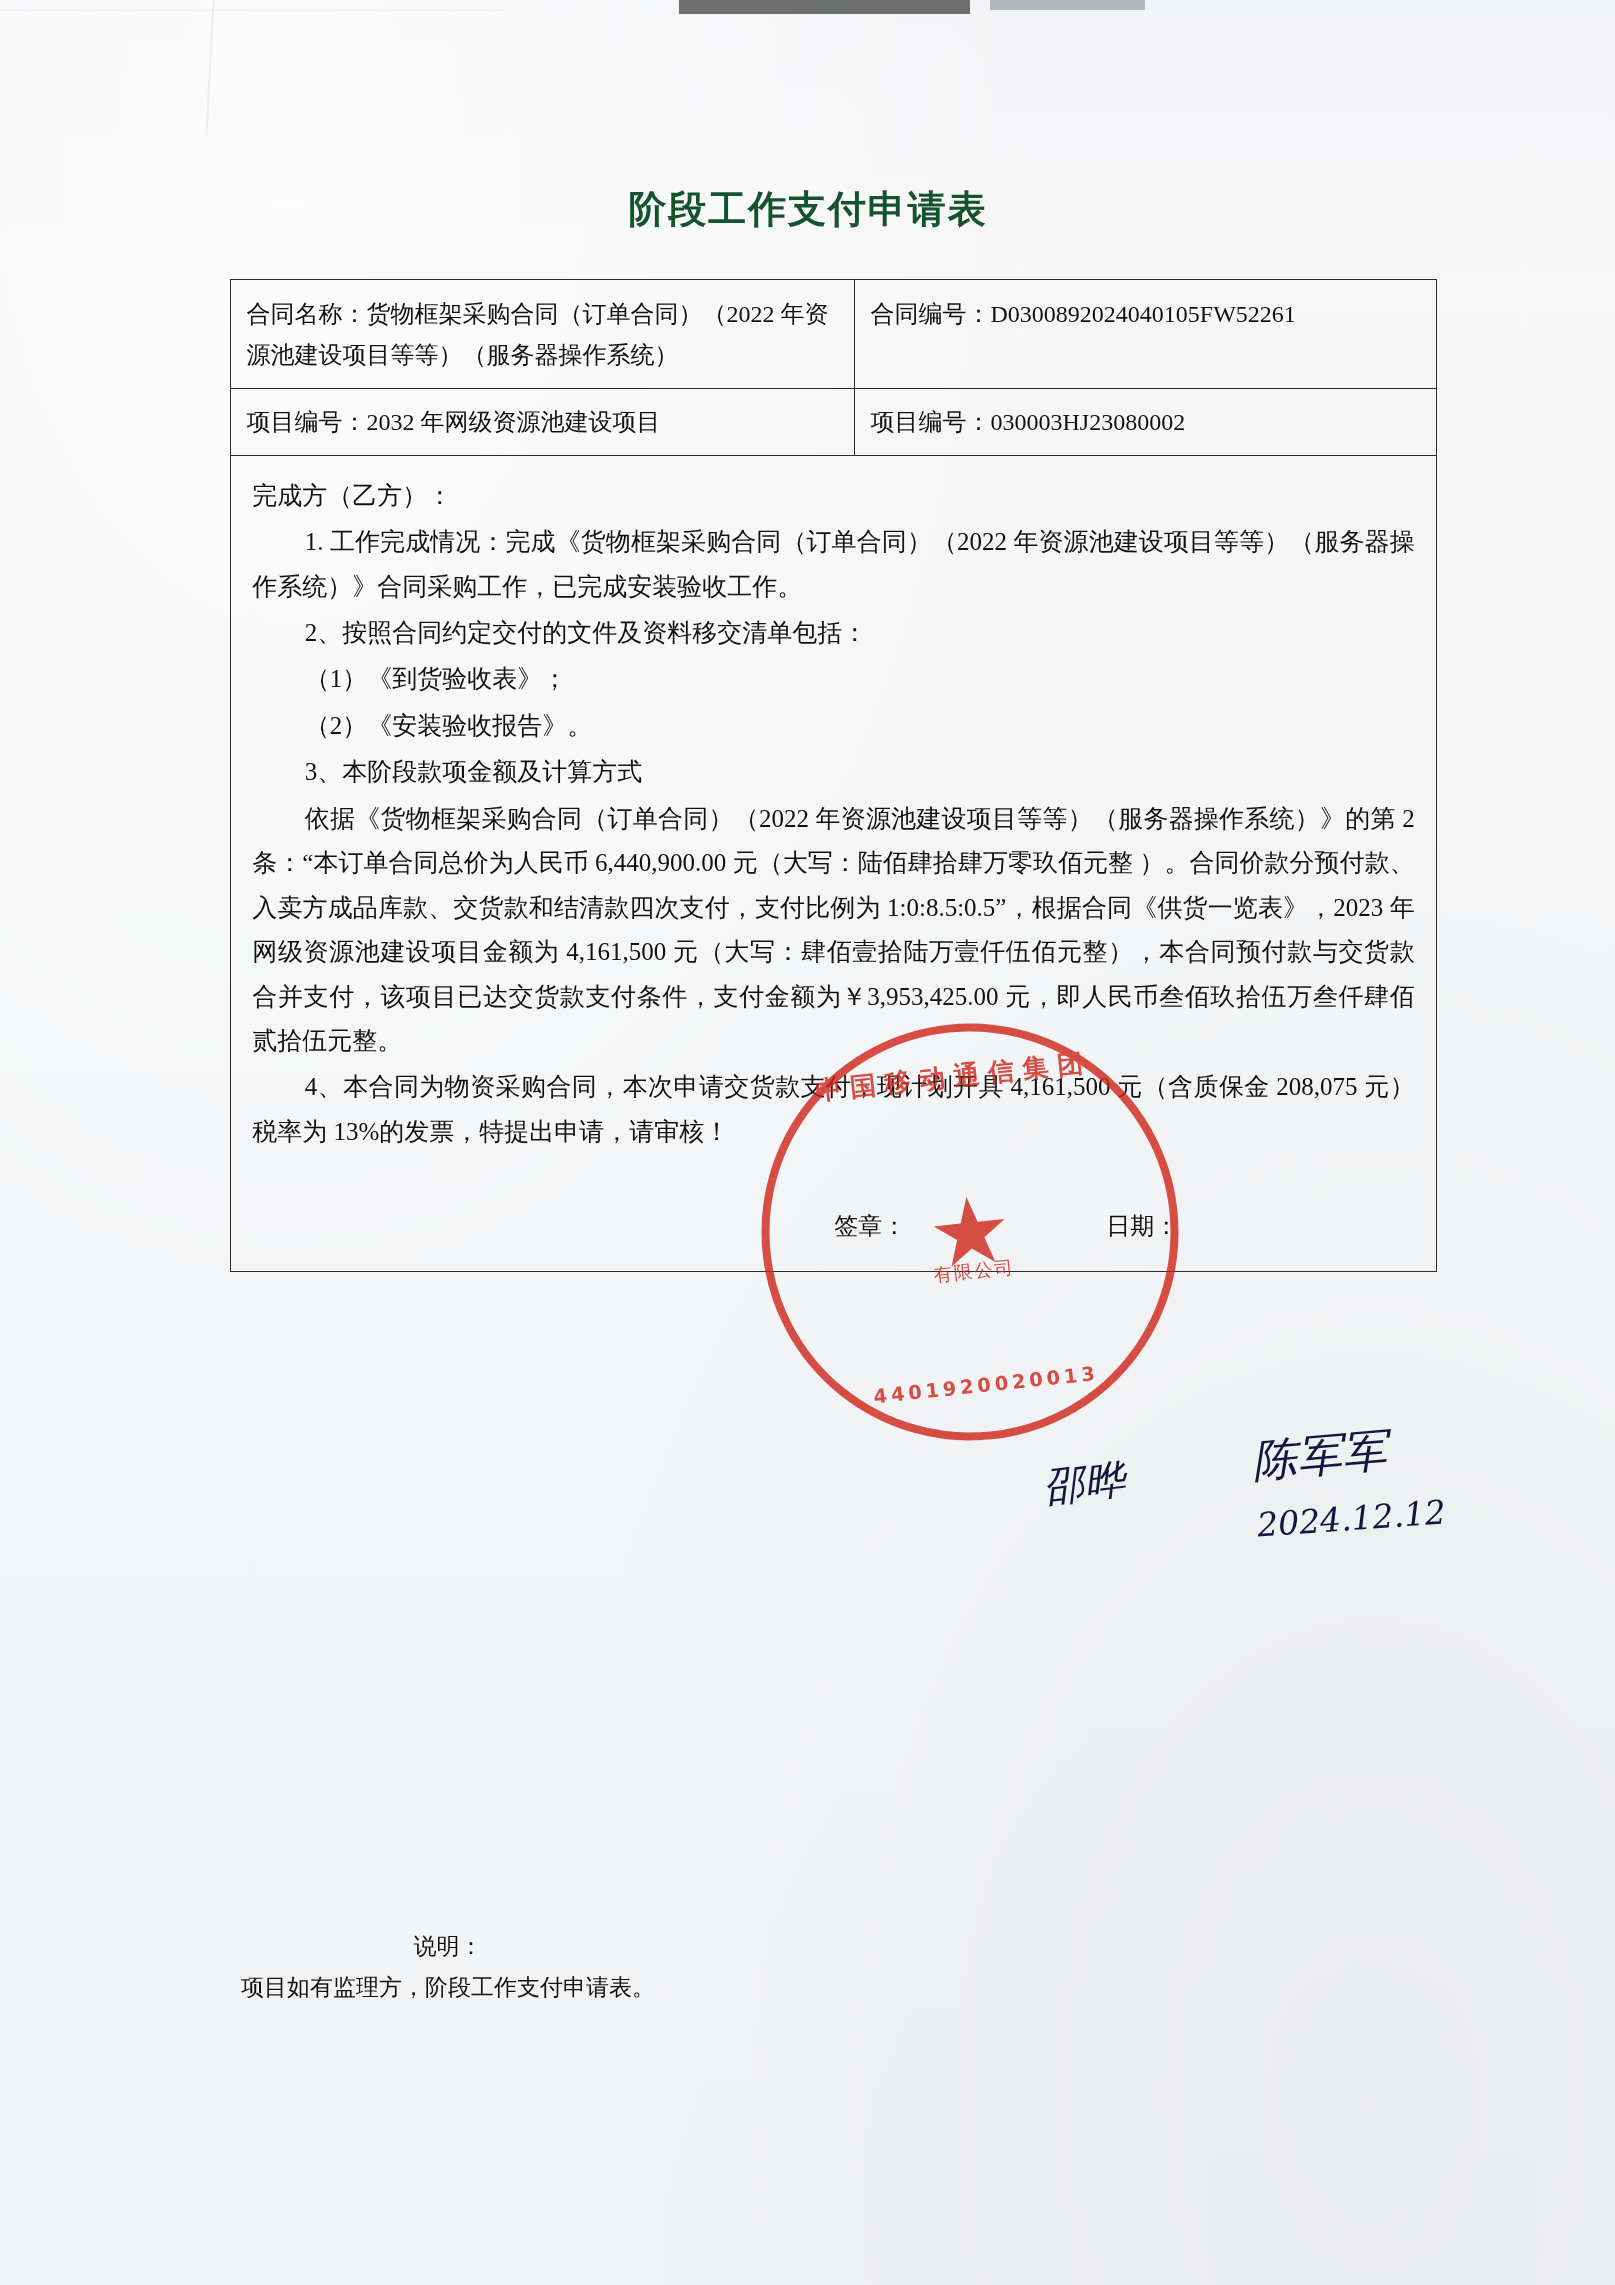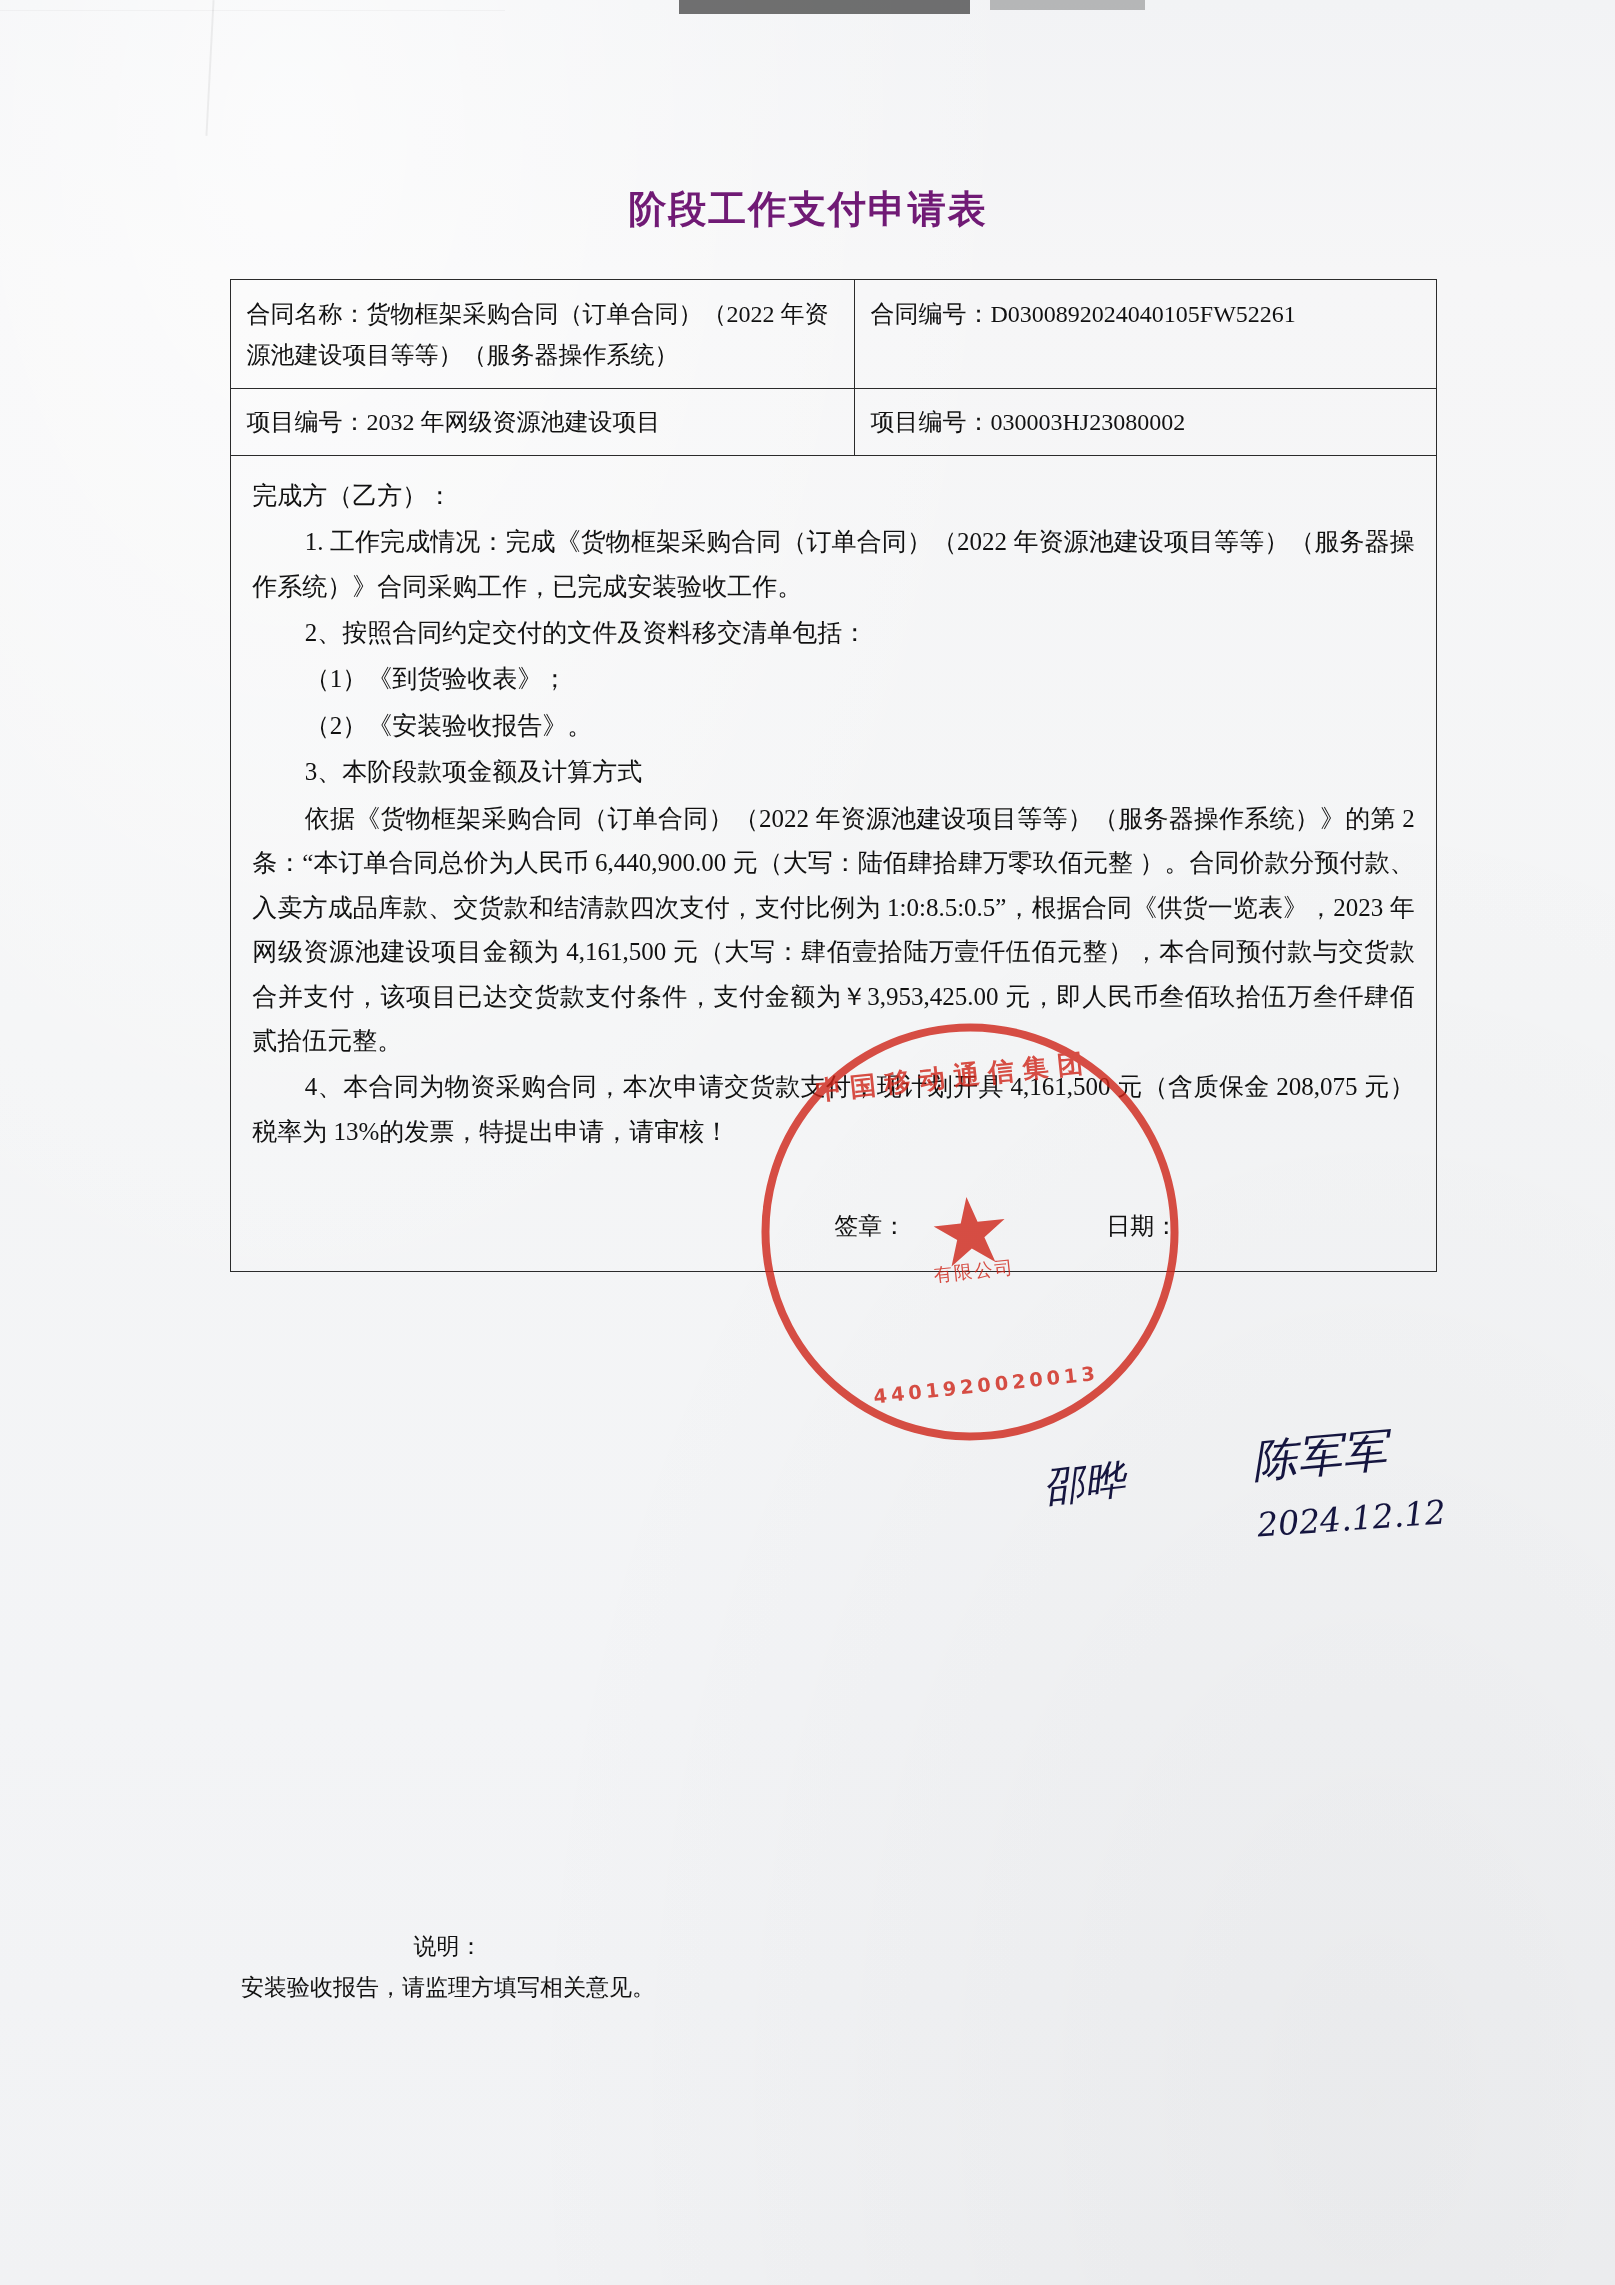--- a/index.html
+++ b/index.html
@@ -57,21 +57,21 @@
 
   .doc-title {
     position: absolute;
     left: 0; right: 0;
     top: 184px;
     text-align: center;
     font-family: "DejaVu Sans", sans-serif;
     font-weight: bold;
     font-size: 38px;
     letter-spacing: 1.9px;
-    color: #701a75;
+    color: #14532d;
   }
 
   table.main {
     position: absolute;
     left: 230px;
     top: 279px;
     width: 1142px;
     border-collapse: collapse;
     table-layout: fixed;
   }
@@ -264,21 +264,21 @@
           <span class="sign-label">签章：</span>
           <span class="date-label">日期：</span>
         </div>
       </td>
     </tr>
   </tbody>
     </table>
 
   <div class="notes">
     <div>说明：</div>
-    <div>安装验收报告，请监理方填写相关意见。</div>
+    <div>项目如有监理方，阶段工作支付申请表。</div>
   </div>
 
   <div class="seal">
     <div class="ring"></div>
     <div class="toptext">中国移动通信集团</div>
     <div class="star">★</div>
     <div class="midtext">有限公司</div>
     <div class="bottomtext">4401920020013</div>
   </div>
 

